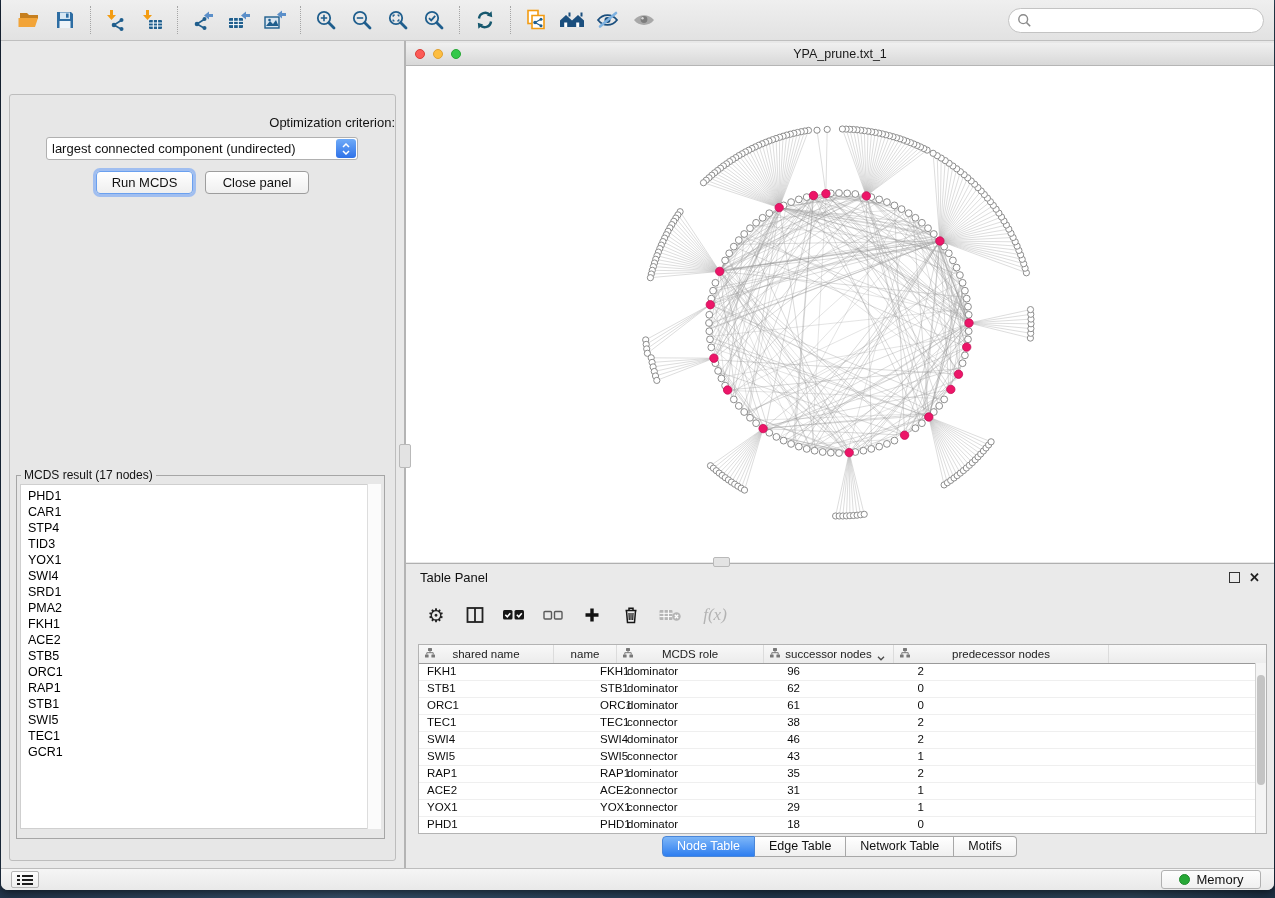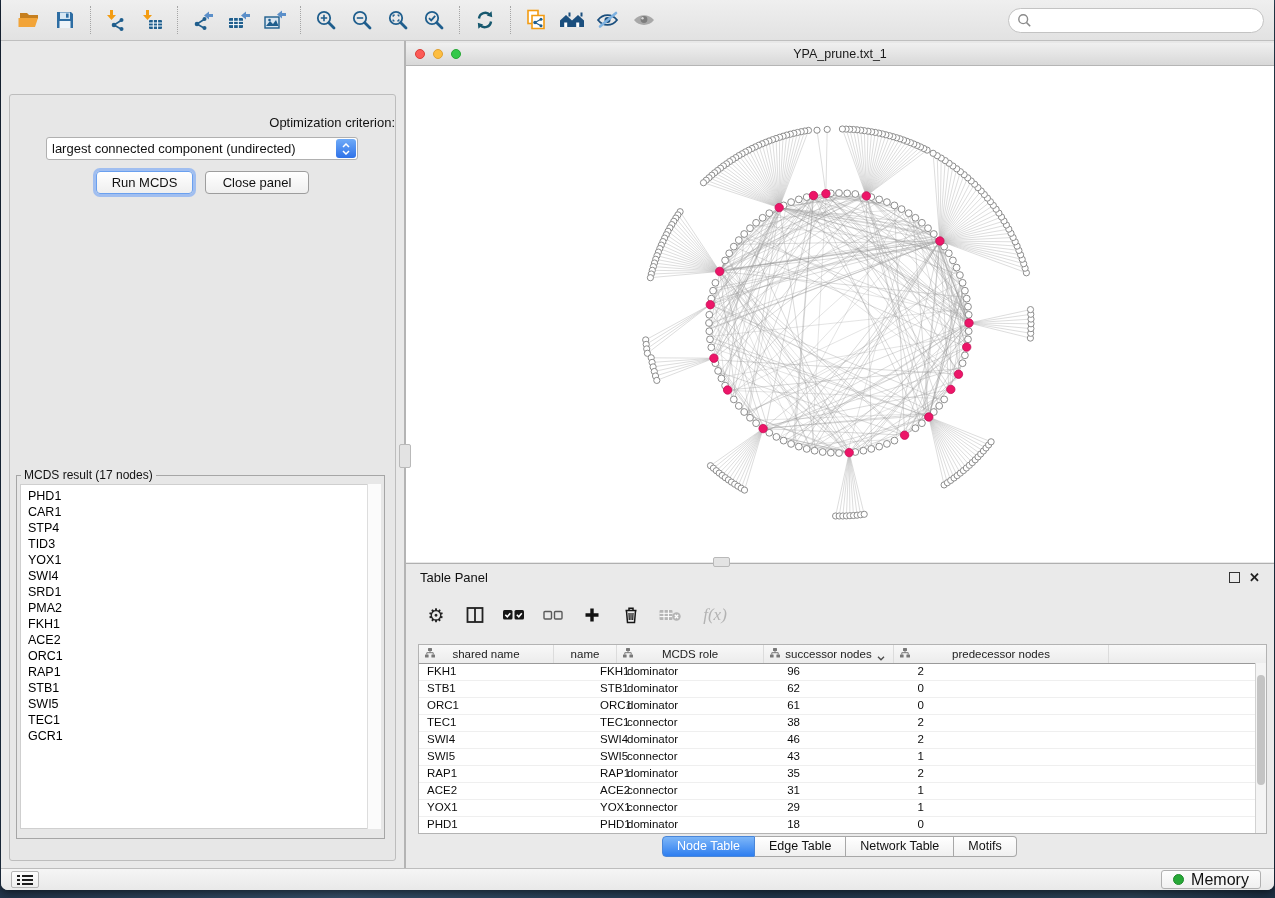--- a/index.html
+++ b/index.html
@@ -103,21 +103,21 @@
   .bt-tab.active{background:linear-gradient(#7db6f8,#2e7ef0);color:#fff;border-color:#4a86d8;}
 
   
   .status-bar{position:absolute;left:0;top:868px;width:100%;height:22px;box-sizing:border-box;
     background:linear-gradient(#f5f5f5,#e9e9e9);border-top:1px solid #bdbdbd;}
   .sb-list-btn{position:absolute;left:10px;top:2px;width:28px;height:17px;box-sizing:border-box;
     background:linear-gradient(#fdfdfd,#eee);border:1px solid #b5b5b5;border-radius:2px;
     display:flex;align-items:center;justify-content:center;}
   .sb-mem-btn{position:absolute;right:13px;top:1px;width:100px;height:19px;box-sizing:border-box;
     background:linear-gradient(#fdfdfd,#f0f0f0);border:1px solid #b0b0b0;border-radius:3px;
-    display:flex;align-items:center;justify-content:center;gap:7px;font-size:16px;color:#111;}
+    display:flex;align-items:center;justify-content:center;gap:7px;font-size:13px;color:#111;}
   .mem-dot{width:11px;height:11px;border-radius:50%;border:1px solid #1d8a2b;box-sizing:border-box;}
 </style>
 </head>
 <body>
 
 <div class="desktop">
   <div class="app">
 
     <div class="toolbar">
       <div class="tb-icon">
@@ -313,20 +313,21 @@
                 <div class="mcds-item">PHD1</div>
                 <div class="mcds-item">CAR1</div>
                 <div class="mcds-item">STP4</div>
                 <div class="mcds-item">TID3</div>
                 <div class="mcds-item">YOX1</div>
                 <div class="mcds-item">SWI4</div>
                 <div class="mcds-item">SRD1</div>
                 <div class="mcds-item">PMA2</div>
                 <div class="mcds-item">FKH1</div>
                 <div class="mcds-item">ACE2</div>
+                <div class="mcds-item">STB5</div>
                 <div class="mcds-item">ORC1</div>
                 <div class="mcds-item">RAP1</div>
                 <div class="mcds-item">STB1</div>
                 <div class="mcds-item">SWI5</div>
                 <div class="mcds-item">TEC1</div>
                 <div class="mcds-item">GCR1</div>
               </div>
             <div class="mcds-scroll" style="right:3px;top:2px;bottom:3px;"></div>
           </div>
         </fieldset>

